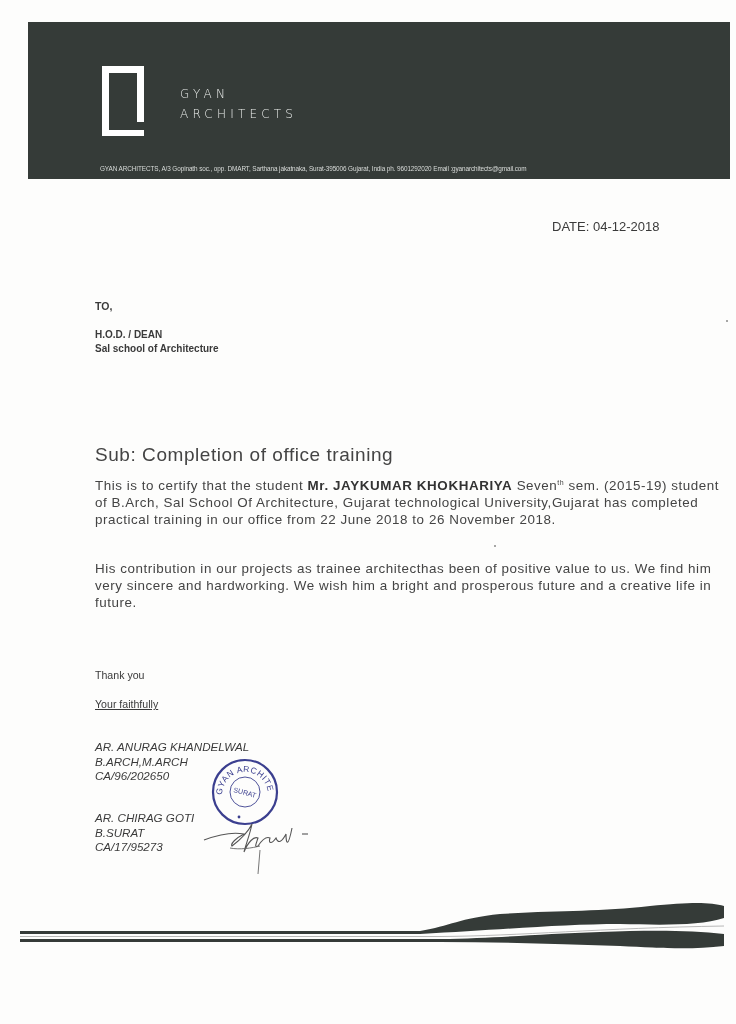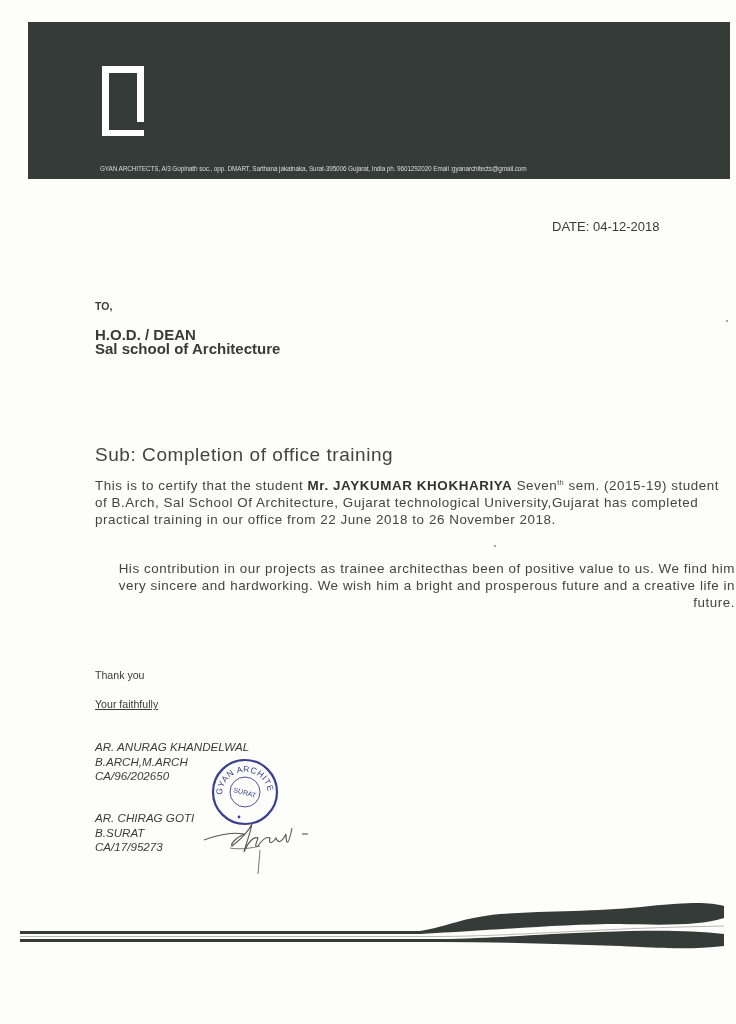--- a/index.html
+++ b/index.html
@@ -10,44 +10,48 @@
   }
   .header {
     position:absolute; left:28px; top:22px; width:702px; height:157px;
     background:#353b38;
   }
   .logo-mark { position:absolute; left:72px; top:42px; width:46px; height:74px; }
   .brand { position:absolute; left:152px; top:62px; color:#e9ecea; font-family:"DejaVu Sans", sans-serif; font-size:12px; letter-spacing:4.2px; line-height:20px; font-weight:300; }
   .addr { position:absolute; left:72px; top:143px; color:#d9dcda; font-size:6.4px; white-space:nowrap; letter-spacing:-0.1px; }
   .date { position:absolute; left:520px; top:219px; font-size:13px; color:#3a3a3a;margin-left:32px; }
   .to { position:absolute; left:95px; top:300px; font-size:10.5px; font-weight:bold; color:#3a3a3a; }
-  .recipient { position:absolute; left:95px; top:328px; font-size:15px; font-weight:bold; color:#3a3a3a; line-height:14px; }
+  .recipient { position:absolute; left:95px; top:328px; font-size:10px; font-weight:bold; color:#3a3a3a; line-height:14px; }
   .subject { position:absolute; left:95px; top:444px; font-size:19px; color:#444; letter-spacing:0.55px; }
   .para { position:absolute; left:95px; width:640px; font-size:13.4px; color:#444; letter-spacing:0.55px; line-height:16.8px; }
   .p1 { top:475px; }
-  .p2 { top:561px;text-align:right; }
+  .p2 { top:561px; }
   .para b { color:#333; letter-spacing:0.6px; }
   .para sup { font-size:7px; vertical-align:5px; }
   .thank { position:absolute; left:95px; top:669px; font-size:10.6px; color:#3a3a3a; }
   .faith { position:absolute; left:95px; top:698px; font-size:10.6px; color:#3a3a3a;text-decoration:underline; }
   .sig { position:absolute; left:95px; font-size:11.6px; color:#3a3a3a; line-height:14.5px;font-style:italic; }
   .sig1 { top:740px; }
   .sig2 { top:811px; }
   .stamp { position:absolute; left:210px; top:757px; width:70px; height:70px; }
   .signature { position:absolute; left:200px; top:810px; width:120px; height:65px; }
   .footer-swoosh { position:absolute; left:0; top:890px; width:736px; height:70px; }
   .speck { position:absolute; width:2px; height:2px; background:#888; border-radius:1px; }
 </style>
 </head>
 <body>
 
 <div class="header">
   <svg class="logo-mark" viewBox="0 0 46 74">
     <path d="M2 2 H44 V58 H37 V9 H9 V66 H44 V72 H2 Z" fill="#ffffff"></path>
   </svg>
+  <div class="brand">
+    <div>GYAN</div>
+    <div>ARCHITECTS</div>
+  </div>
   <div class="addr">GYAN ARCHITECTS, A/3 Gopinath soc., opp. DMART, Sarthana jakatnaka, Surat-395006 Gujarat, India  ph. 9601292020 Email :gyanarchitects@gmail.com</div>
 </div>
 
 <div class="date">DATE: 04-12-2018</div>
 
 <div class="to">TO,</div>
 <div class="recipient">
   <div>H.O.D. / DEAN</div>
   <div>Sal school of Architecture</div>
 </div>

